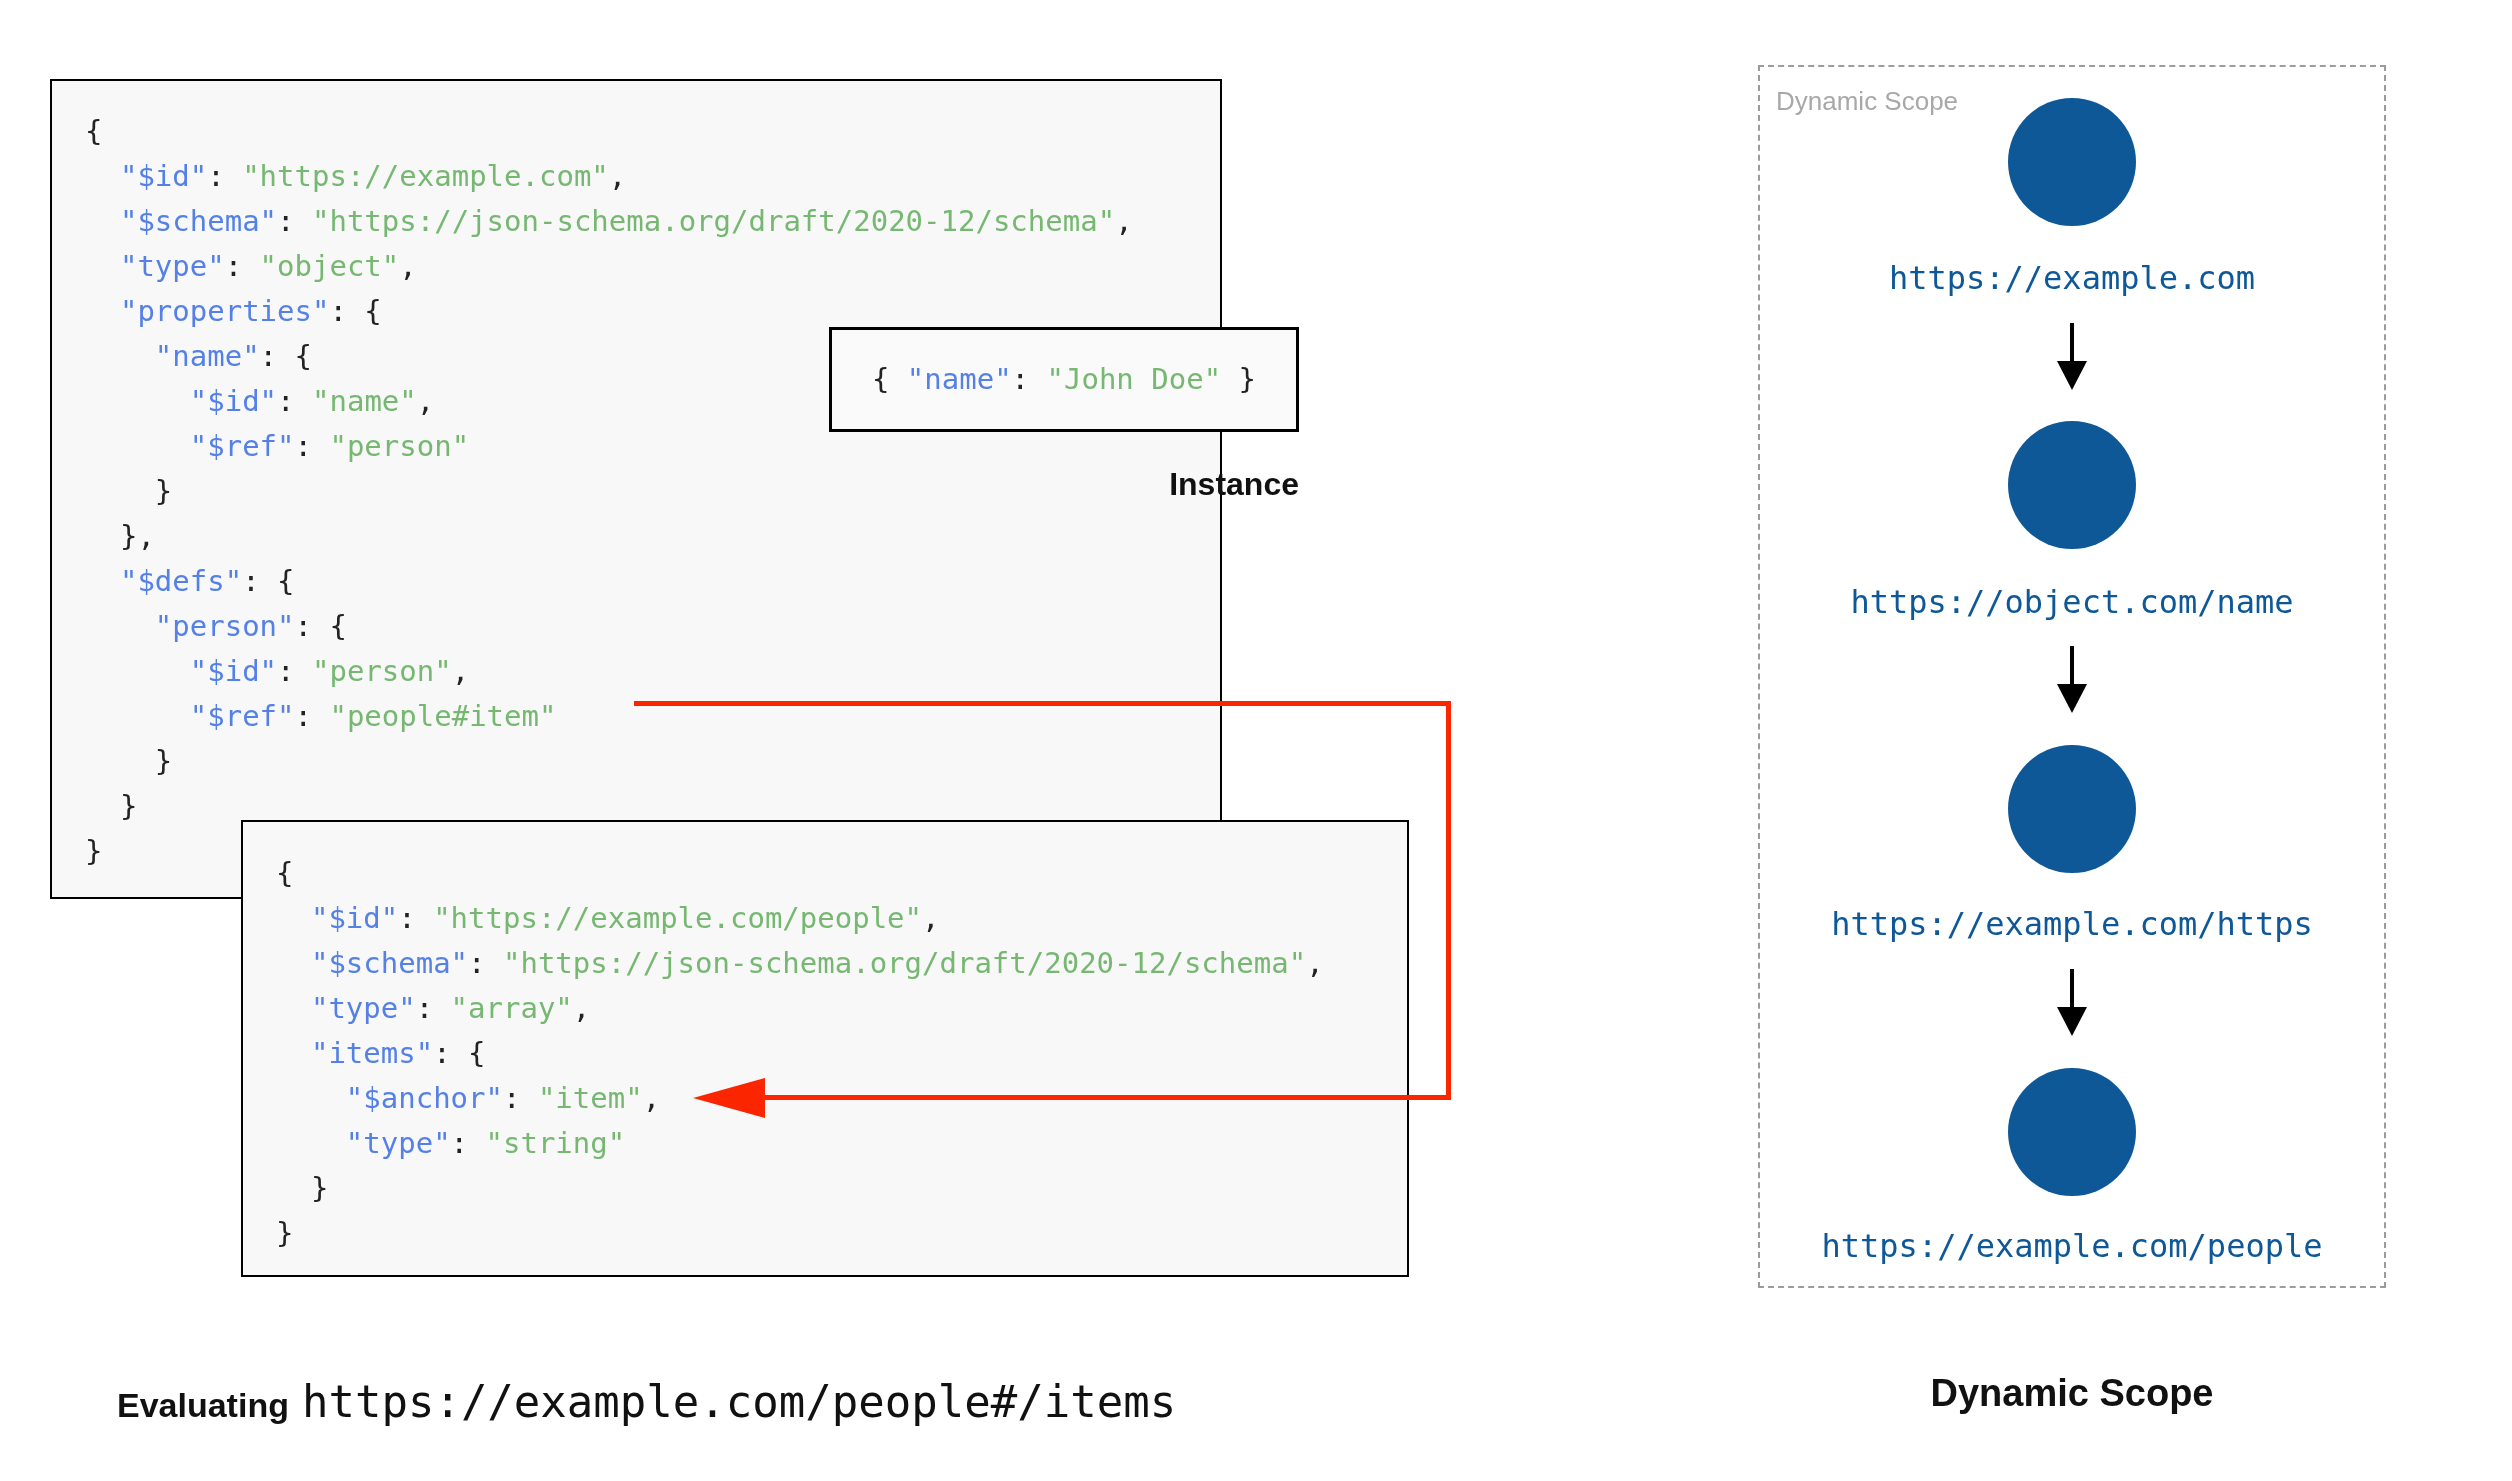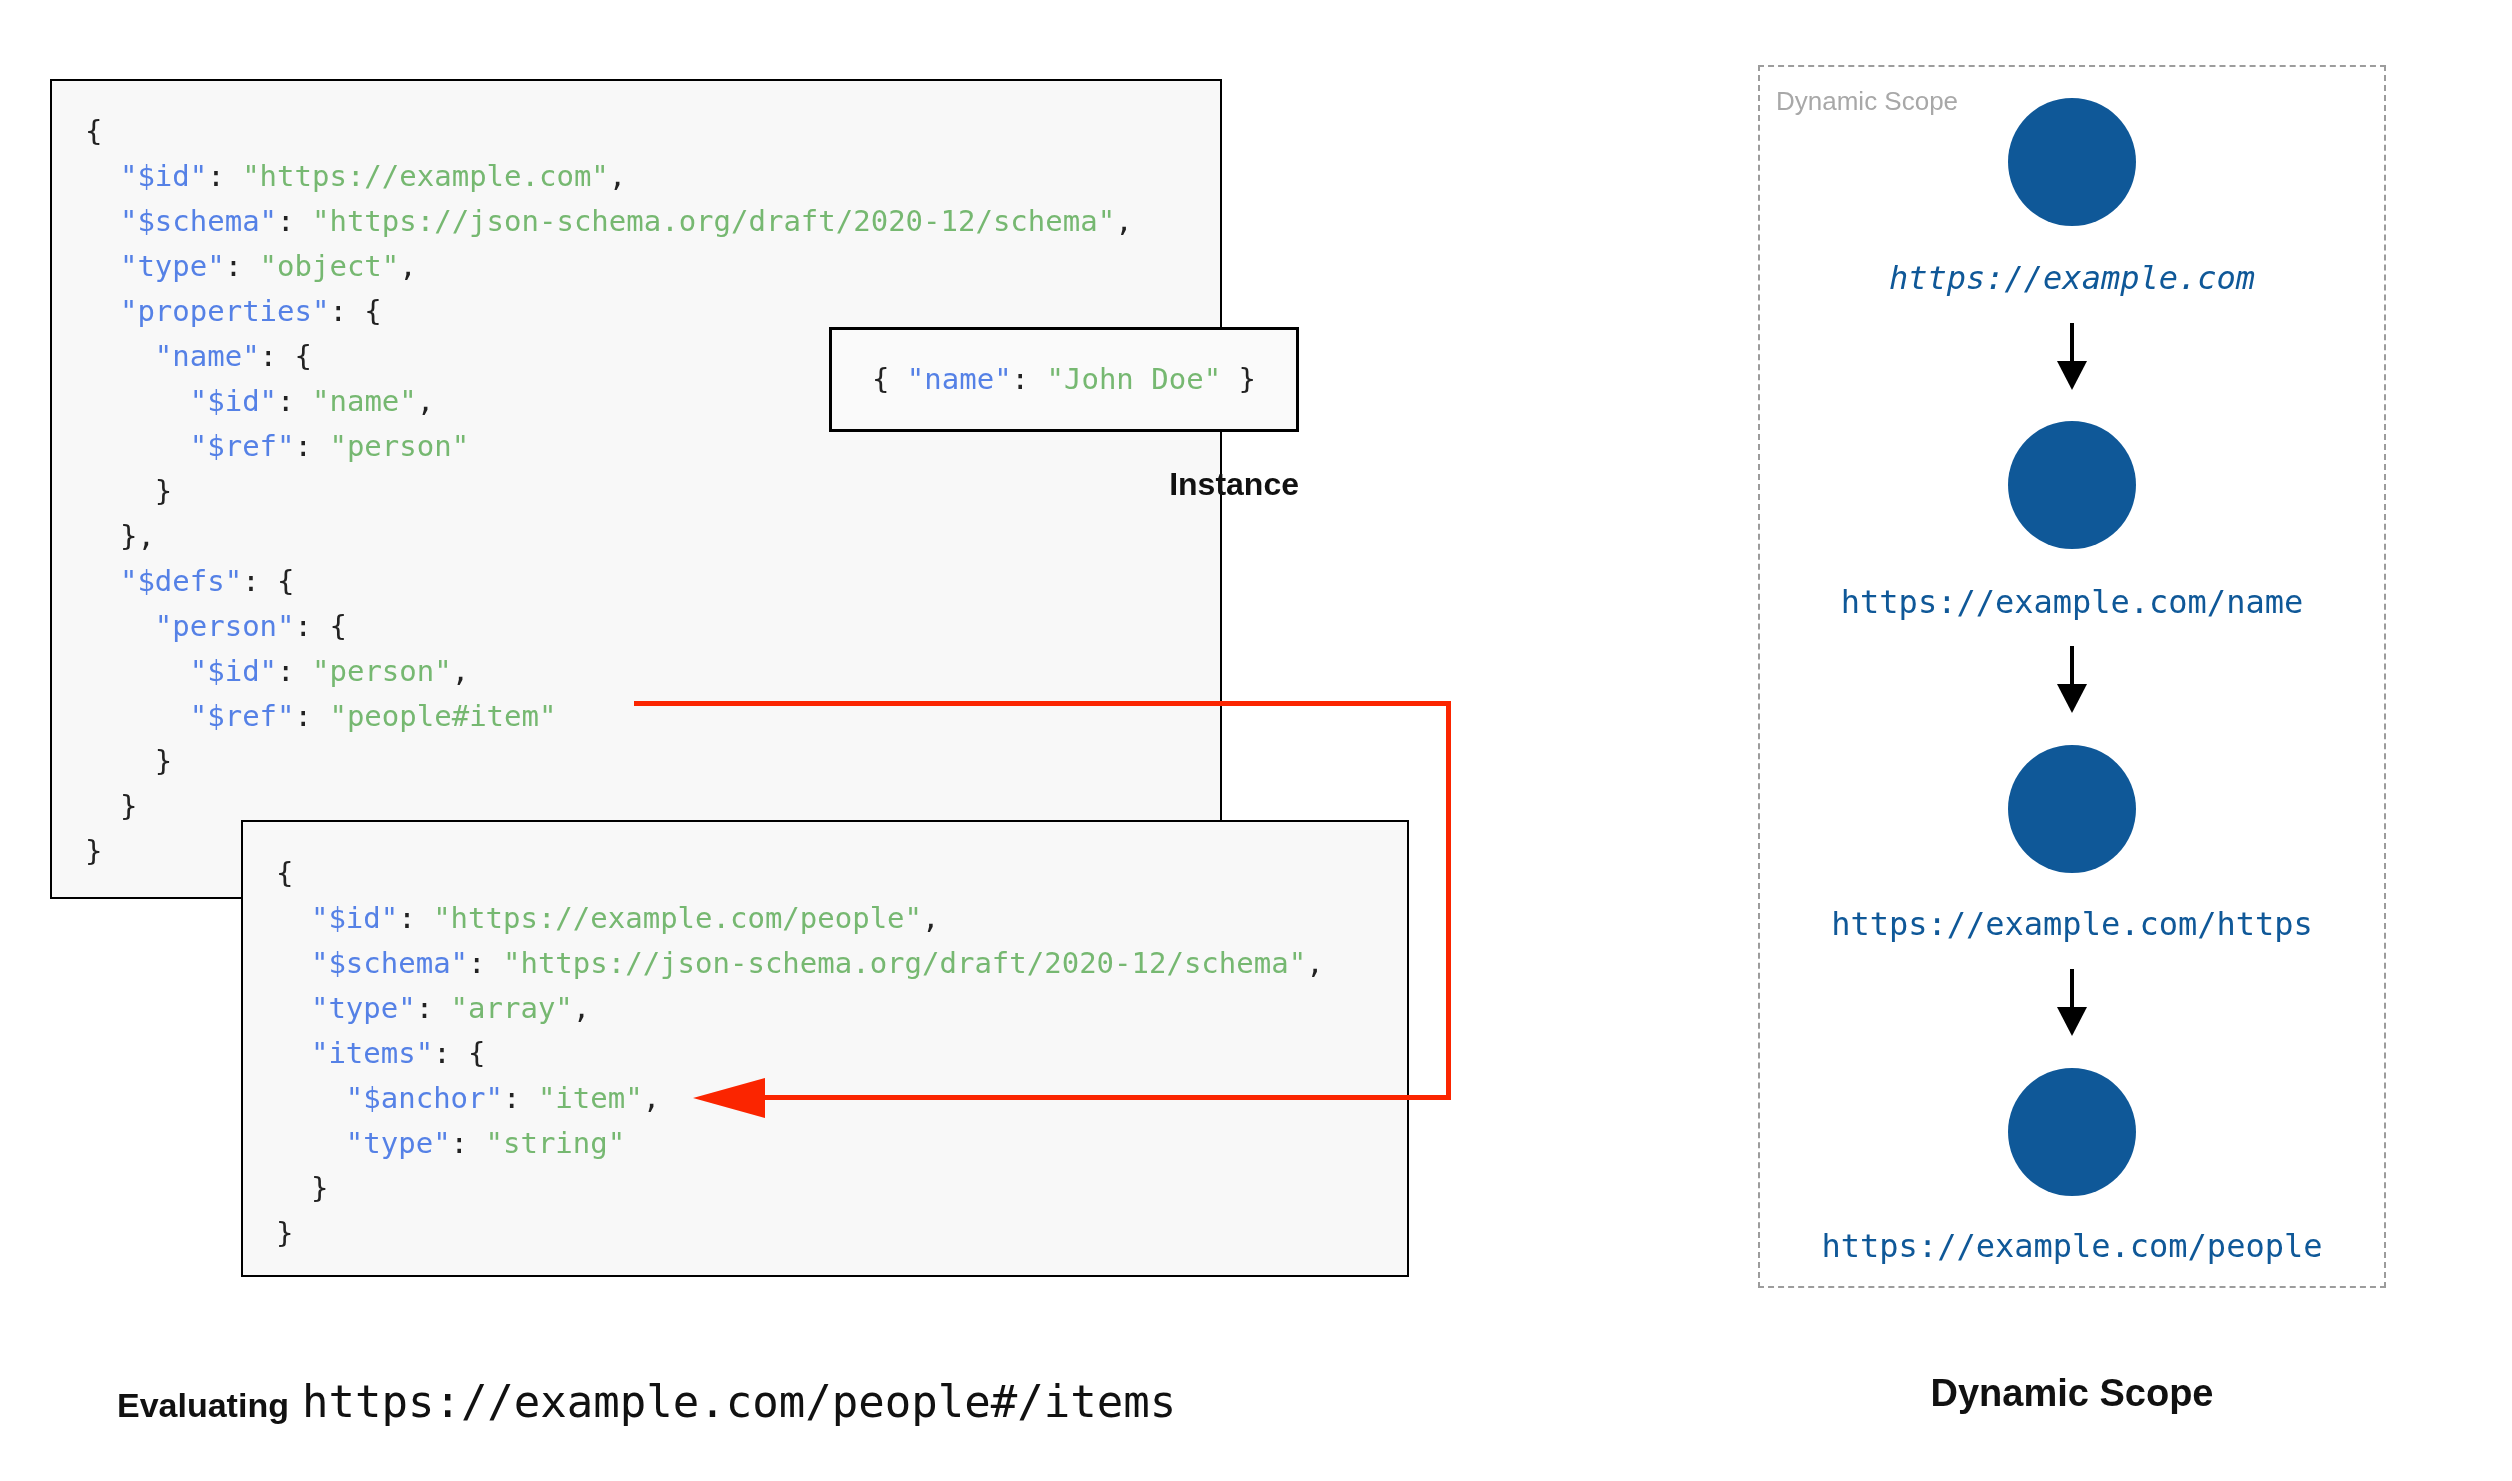--- a/index.html
+++ b/index.html
@@ -93,25 +93,25 @@
 
   <div id="red-h1" class="red-seg"></div>
   <div id="red-v" class="red-seg"></div>
   <div id="red-h2" class="red-seg"></div>
   <div id="red-head"></div>
 
   <div id="scope-panel"></div>
   <div id="scope-watermark">Dynamic Scope</div>
   <div id="scope-nodes">
       <div class="scope-circle" style="left: 2008px; top: 98px;"></div>
-      <div class="scope-label" style="top: 259px; font-style: italic;">https://example.com</div>
+      <div class="scope-label" style="top: 259px;">https://example.com</div>
       <div class="varrow-shaft" style="left: 2070px; top: 323px;"></div>
       <div class="varrow-head" style="left: 2057px; top: 361px;"></div>
       <div class="scope-circle" style="left: 2008px; top: 421px;"></div>
-      <div class="scope-label" style="top: 583px;">https://example.com/name</div>
+      <div class="scope-label" style="top: 583px;">https://object.com/name</div>
       <div class="varrow-shaft" style="left: 2070px; top: 646px;"></div>
       <div class="varrow-head" style="left: 2057px; top: 684px;"></div>
       <div class="scope-circle" style="left: 2008px; top: 745px;"></div>
       <div class="scope-label" style="top: 905px;">https://example.com/https</div>
       <div class="varrow-shaft" style="left: 2070px; top: 969px;"></div>
       <div class="varrow-head" style="left: 2057px; top: 1007px;"></div>
       <div class="scope-circle" style="left: 2008px; top: 1068px;"></div>
       <div class="scope-label" style="top: 1227px;">https://example.com/people</div>
     </div>
 

